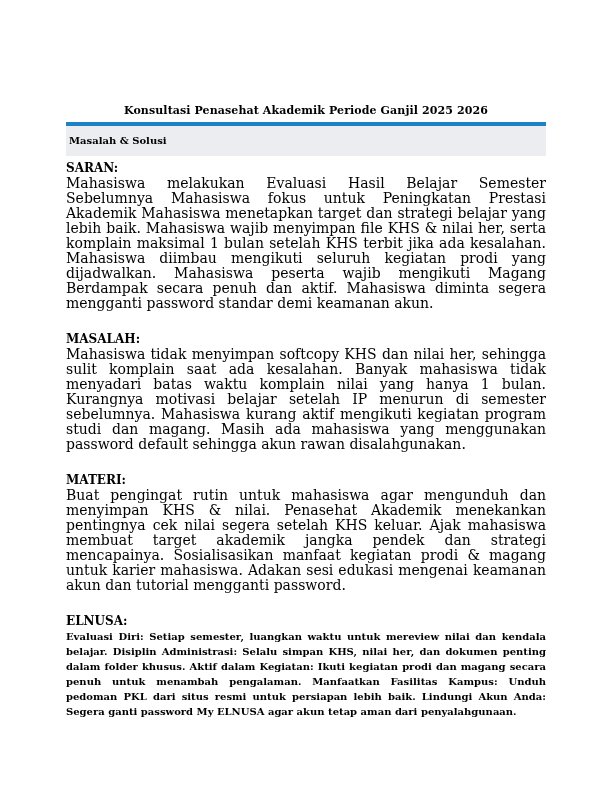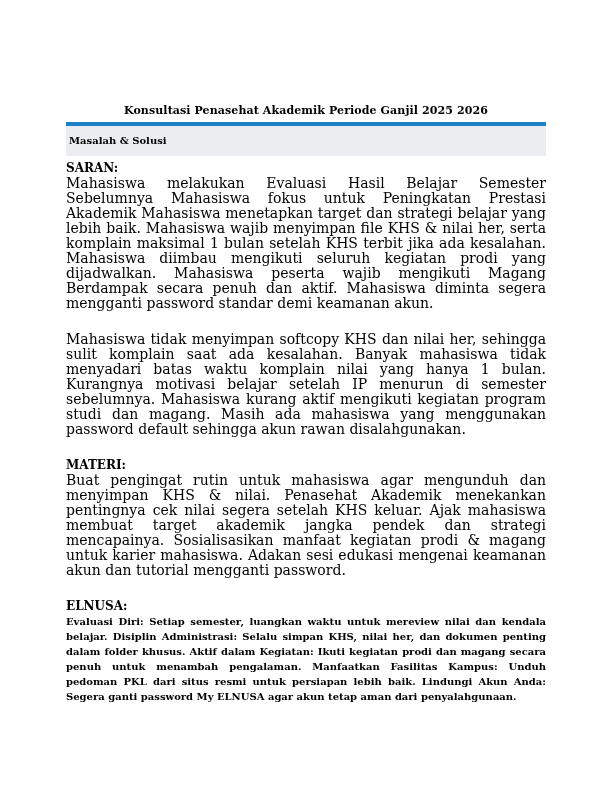--- a/index.html
+++ b/index.html
@@ -87,20 +87,21 @@
     </div>
 
     <div class="sections">
 
       <section>
         <div class="sec-heading">SARAN:</div>
         <p class="sec-body">Mahasiswa melakukan Evaluasi Hasil Belajar Semester Sebelumnya Mahasiswa fokus untuk Peningkatan Prestasi Akademik Mahasiswa menetapkan target dan strategi belajar yang lebih baik. Mahasiswa wajib menyimpan file KHS &amp; nilai her, serta komplain maksimal 1 bulan setelah KHS terbit jika ada kesalahan. Mahasiswa diimbau mengikuti seluruh kegiatan prodi yang dijadwalkan. Mahasiswa peserta wajib mengikuti Magang Berdampak secara penuh dan aktif. Mahasiswa diminta segera mengganti password standar demi keamanan akun.</p>
       </section>
 
       <section>
+        <div class="sec-heading">MASALAH:</div>
         <p class="sec-body">Mahasiswa tidak menyimpan softcopy KHS dan nilai her, sehingga sulit komplain saat ada kesalahan. Banyak mahasiswa tidak menyadari batas waktu komplain nilai yang hanya 1 bulan. Kurangnya motivasi belajar setelah IP menurun di semester sebelumnya. Mahasiswa kurang aktif mengikuti kegiatan program studi dan magang. Masih ada mahasiswa yang menggunakan password default sehingga akun rawan disalahgunakan.</p>
       </section>
 
       <section>
         <div class="sec-heading">MATERI:</div>
         <p class="sec-body">Buat pengingat rutin untuk mahasiswa agar mengunduh dan menyimpan KHS &amp; nilai. Penasehat Akademik menekankan pentingnya cek nilai segera setelah KHS keluar. Ajak mahasiswa membuat target akademik jangka pendek dan strategi mencapainya. Sosialisasikan manfaat kegiatan prodi &amp; magang untuk karier mahasiswa. Adakan sesi edukasi mengenai keamanan akun dan tutorial mengganti password.</p>
       </section>
 
       <section>
         <div class="sec-heading">ELNUSA:</div>

